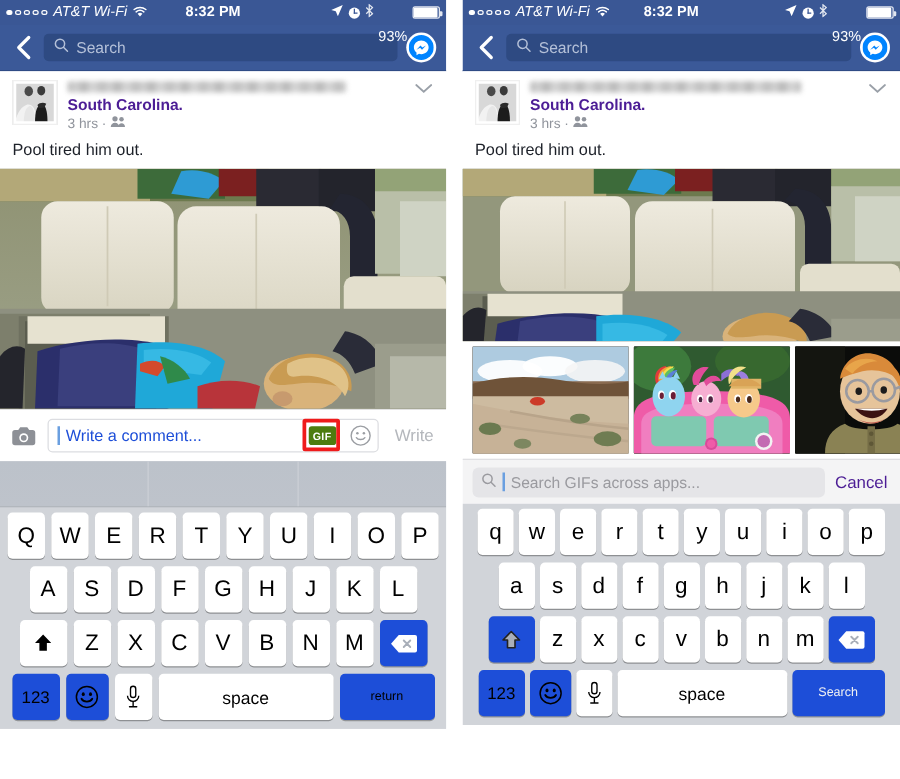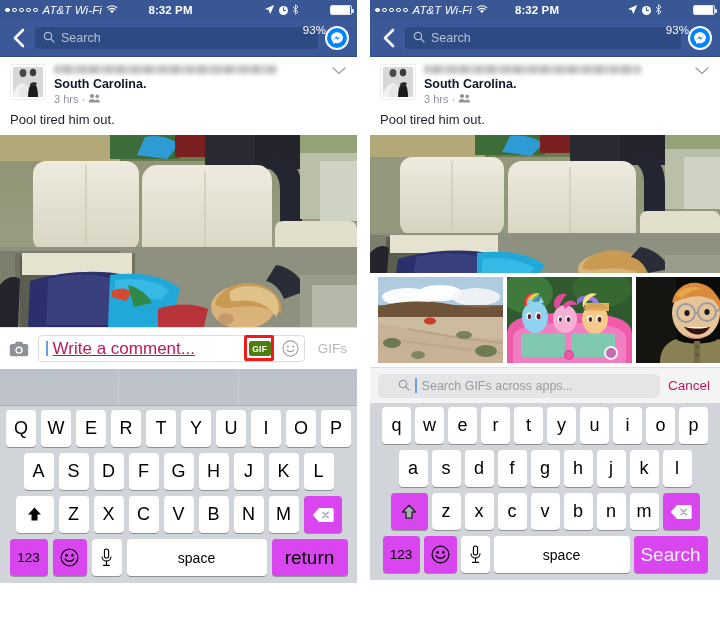--- a/index.html
+++ b/index.html
@@ -46,77 +46,77 @@
 
   
   .post{background:#fff;padding:7px 10px 0 10px;}
   .post-head{display:flex;align-items:flex-start;gap:8px;}
   .avatar{width:36px;height:36px;flex:0 0 auto;background:#dcdcdc;overflow:hidden;position:relative;}
   .avatar svg{display:block;}
   .post-meta{flex:1 1 auto;min-width:0;padding-top:1px;}
   .blur-name{height:9px;width:83%;border-radius:2px;
     background:repeating-linear-gradient(90deg,#b9b9b9 0px,#cfcfcf 7px,#b2b2b2 13px,#d6d6d6 20px,#bdbdbd 27px);
     filter:blur(2.2px);opacity:.95;margin-bottom:3px;}
-  .loc-line{font-size:12.5px;font-weight:700;color:#0f172a;line-height:14px;}
+  .loc-line{font-size:12.5px;font-weight:700;color:#4c1d95;line-height:14px;}
   .sub-line{font-size:11px;color:#90949c;line-height:14px;margin-top:1px;display:flex;align-items:center;gap:3px;}
   .sub-line .dotsep{font-size:11px;}
   .friends-ico{display:inline-block;}
   .chev-down{width:16px;flex:0 0 auto;display:flex;align-items:center;justify-content:center;padding-top:3px;}
   .post-text{font-size:13px;color:#1d2129;padding:6px 0 7px 0;line-height:16px;}
 
   
   .photo{position:relative;width:100%;overflow:hidden;background:#8d8a72;}
   .photo.left-ph{height:192px;}
   .photo.right-ph{height:138px;}
   .photo svg{display:block;width:100%;height:100%;}
 
   
   .commentbar{height:41px;background:#fff;border-top:1px solid #e2e2e2;display:flex;align-items:center;padding:0 8px;gap:8px;}
   .cam{width:22px;flex:0 0 auto;display:flex;align-items:center;justify-content:center;}
   .cinput{flex:1 1 auto;height:25px;border:1px solid #dcdde1;border-radius:4px;display:flex;align-items:center;
     padding:0 5px 0 7px;gap:5px;}
   .caret{width:1.6px;height:15px;background:#6a9fe0;flex:0 0 auto;}
-  .cplaceholder{flex:1 1 auto;color:#be185d;font-size:17px;text-decoration:underline;}
+  .cplaceholder{flex:1 1 auto;color:#1d4ed8;font-size:13px;}
   .gifwrap{position:relative;flex:0 0 auto;display:flex;align-items:center;justify-content:center;
     width:26px;height:24px;}
   .gifbox{border:3px solid #ef1b1b;border-radius:2px;position:absolute;left:-3px;top:-2px;width:30px;height:26px;box-sizing:border-box;}
   .gifbtn{background:#4d7c0f;color:#fff;font-size:8.5px;font-weight:700;border-radius:2.5px;padding:2.5px 3.5px;letter-spacing:.3px;}
   .smiley{flex:0 0 auto;margin-left:4px;display:flex;align-items:center;}
   .postbtn{flex:0 0 auto;color:#b4b7bc;font-size:13.5px;padding-left:5px;padding-right:2px;}
 
   
   .giftray{height:94px;background:#fff;display:flex;gap:4px;padding:4px 0 4px 8px;box-sizing:border-box;overflow:hidden;}
   .gifthumb{height:86px;flex:0 0 auto;overflow:hidden;border-radius:1px;background:#333;}
   .gifthumb svg{display:block;height:100%;width:100%;}
   .gifsearchbar{height:35px;background:#f4f4f5;border-top:1px solid #dfdfe2;display:flex;align-items:center;
     padding:0 8px;gap:8px;}
-  .gsfield{flex:1 1 auto;height:24px;background:#e5e5e8;border-radius:5px;display:flex;align-items:center;padding:0 20px;gap:5px;}
+  .gsfield{flex:1 1 auto;height:24px;background:#e5e5e8;border-radius:5px;display:flex;align-items:center;padding:0 7px;gap:5px;}
   .gsfield .ph2{color:#9a9a9f;font-size:12.5px;}
-  .cancelbtn{flex:0 0 auto;color:#be185d;font-size:13.5px;padding-right:2px;}
+  .cancelbtn{flex:0 0 auto;color:#4c1d95;font-size:13.5px;padding-right:2px;}
 
   
   .kb{background:#d1d4d9;padding:0;}
   .predbar{height:36px;display:flex;align-items:stretch;
     background:linear-gradient(#bcc2ca,#bec3cb);border-bottom:1px solid #a9aeb5;}
   .predcell{flex:1 1 0;}
   .predcell + .predcell{border-left:1px solid #cbd0d6;}
   .keys{padding:4px 2px 4px 2px;background:#d1d4d9;}
   .krow{display:flex;justify-content:center;align-items:center;margin-bottom:6px;}
   .krow:last-child{margin-bottom:3px;}
   .key{background:#fff;border-radius:4px;box-shadow:0 1px 0 rgba(0,0,0,.32);
     display:flex;align-items:center;justify-content:center;color:#000;}
   .key.letter{width:30px;height:37px;margin:0 2.5px;font-size:18px;}
-  .key.gray{background:#d946ef;box-shadow:0 1px 0 rgba(0,0,0,.3);text-align:center;}
+  .key.gray{background:#1d4ed8;box-shadow:0 1px 0 rgba(0,0,0,.3);text-align:center;}
   .key.shift{width:38px;height:37px;margin:0 2.5px;}
   .key.del{width:38px;height:37px;margin:0 2.5px;}
   .key.num{width:38px;height:37px;margin:0 2.5px;font-size:13.5px;}
   .key.emo{width:34px;height:37px;margin:0 2.5px;}
   .key.mic{width:30px;height:37px;margin:0 2.5px;}
   .key.space{flex:1 1 auto;height:37px;margin:0 2.5px;font-size:14px;max-width:140px;}
-  .key.enter{width:76px;height:37px;margin:0 2.5px;font-size:19px;}
+  .key.enter{width:76px;height:37px;margin:0 2.5px;font-size:10px;}
   .key.enter.dim{color:#f0f1f3;}
   .row2pad{padding:0 16px;}
   .rsmall .key.letter{width:29px;height:37px;margin:0 2px;font-size:18px;}
   .rsmall .key.shift,.rsmall .key.del{width:37px;margin:0 2px;}
   .rsmall .key.num{width:37px;margin:0 2px;}
   .rsmall .key.emo{width:33px;margin:0 2px;}
   .rsmall .key.mic{width:29px;margin:0 2px;}
   .rsmall .key.space{max-width:136px;margin:0 2px;}
   .rsmall .key.enter{width:74px;margin:0 2px;}
 </style>
@@ -305,21 +305,21 @@
         </span>
         <span class="smiley">
           <svg width="17" height="17" viewBox="0 0 17 17">
               <circle cx="8.5" cy="8.5" r="7.6" stroke="#9b9ea3" stroke-width="1.1" fill="none"></circle>
               <circle cx="5.9" cy="6.6" r="1" fill="#9b9ea3"></circle>
               <circle cx="11.1" cy="6.6" r="1" fill="#9b9ea3"></circle>
               <path d="M5.1 10.1c1.3 2 5.5 2 6.8 0" stroke="#9b9ea3" stroke-width="1.1" fill="none" stroke-linecap="round"></path>
             </svg>
         </span>
       </div>
-      <div class="postbtn">GIFs</div>
+      <div class="postbtn">Write</div>
     </div>
 
     <div class="kb">
       <div class="predbar">
         <div class="predcell"></div>
         <div class="predcell"></div>
         <div class="predcell"></div>
       </div>
       <div class="keys">
         <div class="krow">

